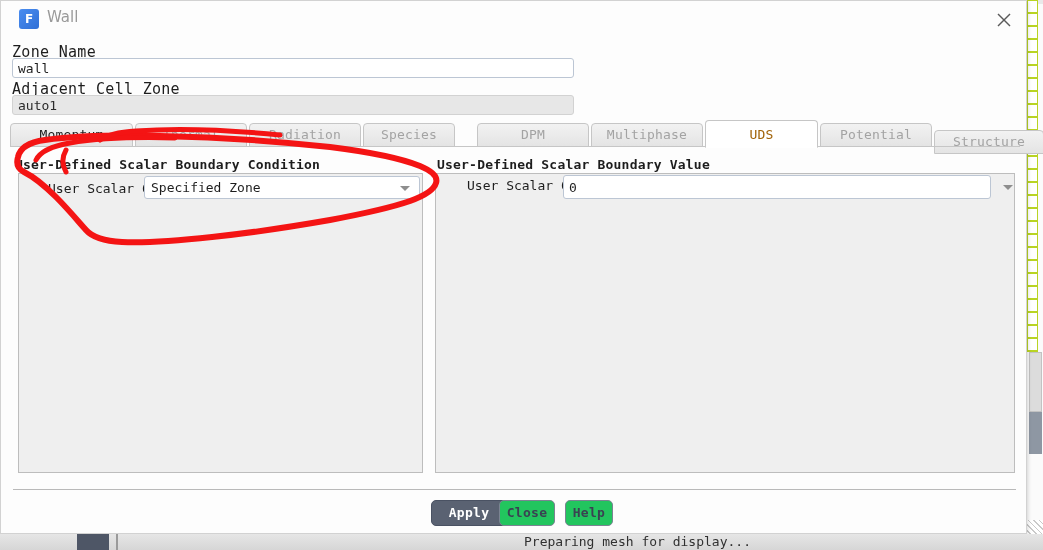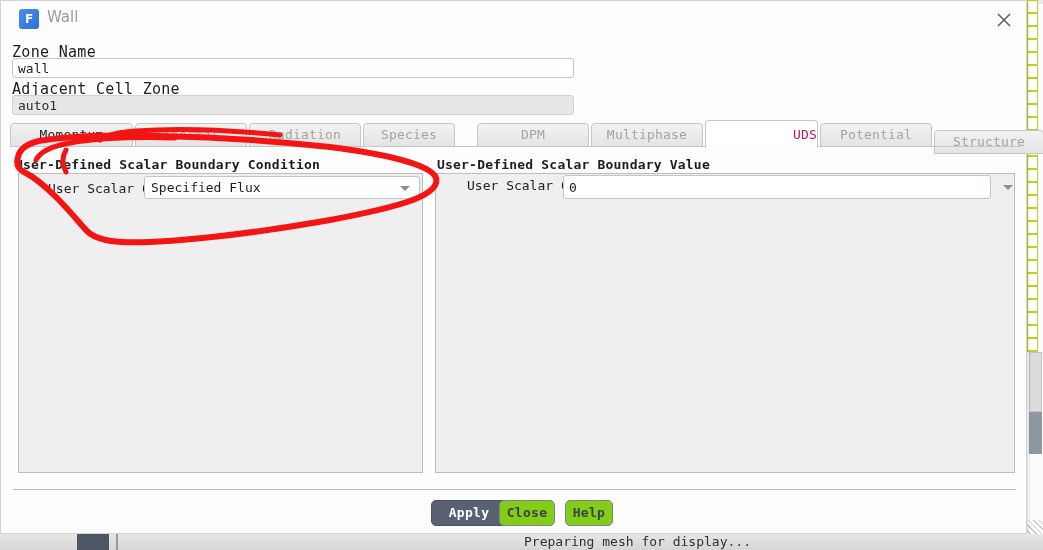--- a/index.html
+++ b/index.html
@@ -233,24 +233,23 @@
     cursor: pointer;
     letter-spacing: 0.2px;
   }
   .tab.prominent { color: #1d1d1d; }
   .tab.active {
     top: 0px;
     height: 28px;
     background: #ffffff;
     border: 1px solid #c6c6c6;
     border-bottom: 1px solid #ffffff;
-    color: #be185d;
+    color: #a16207;
     line-height: 27px;
     z-index: 5;
-    text-align: right;
   }
 
   
   .panel-title {
     position: absolute;
     font-family: "DejaVu Sans Mono", "Liberation Mono", monospace;
     font-size: 13px;
     font-weight: bold;
     color: #1d1d1d;
     letter-spacing: 0.2px;
@@ -318,21 +317,21 @@
   }
   .btn {
     position: absolute;
     box-sizing: border-box;
     height: 26px;
     font-family: "DejaVu Sans Mono", "Liberation Mono", monospace;
     font-size: 13px;
     font-weight: bold;
     border-radius: 5px;
     border: 1px solid #7b8392;
-    background: #84cc16;
+    background: #22c55e;
     color: #3a4252;
     cursor: pointer;
     letter-spacing: 0.3px;
     line-height: 24px;
     text-align: center;
     padding: 0;
   }
   .btn.primary {
     background: #5a6272;
     border: 1px solid #4a5263;
@@ -393,21 +392,21 @@
       <div class="tab" style="left:581px; width:112px;">Multiphase</div>
       <div class="tab active" style="left:695px; width:113px;">UDS</div>
       <div class="tab" style="left:810px; width:112px;">Potential</div>
       <div class="tab" style="left:924px; width:110px;margin-top:7px;">Structure</div>
     </div>
 
     <div class="panel-title" style="left:14px; top:156px;">User-Defined Scalar Boundary Condition</div>
     <div class="panel-box" style="left:17px; top:172px; width:405px; height:300px;"></div>
     <div class="row-label" style="left:47px; top:180px;">User Scalar 0</div>
     <div class="combo" style="left:143px; top:175px; width:276px; height:23px;">
-      <span class="combo-text">Specified Flux</span>
+      <span class="combo-text">Specified Zone</span>
       <span class="arrow" style="right:9px; top:9px;"></span>
     </div>
 
     <div class="panel-title" style="left:436px; top:156px;">User-Defined Scalar Boundary Value</div>
     <div class="panel-box" style="left:434px; top:172px; width:580px; height:300px;"></div>
     <div class="row-label" style="left:466px; top:177px;">User Scalar 0</div>
     <input class="text-input" style="left: 562px; top: 174px; width: 428px; height: 24px;" value="0">
     <div class="arrow-standalone" style="left:998px; top:177px;"></div>
 
     <div class="footer-sep"></div>

